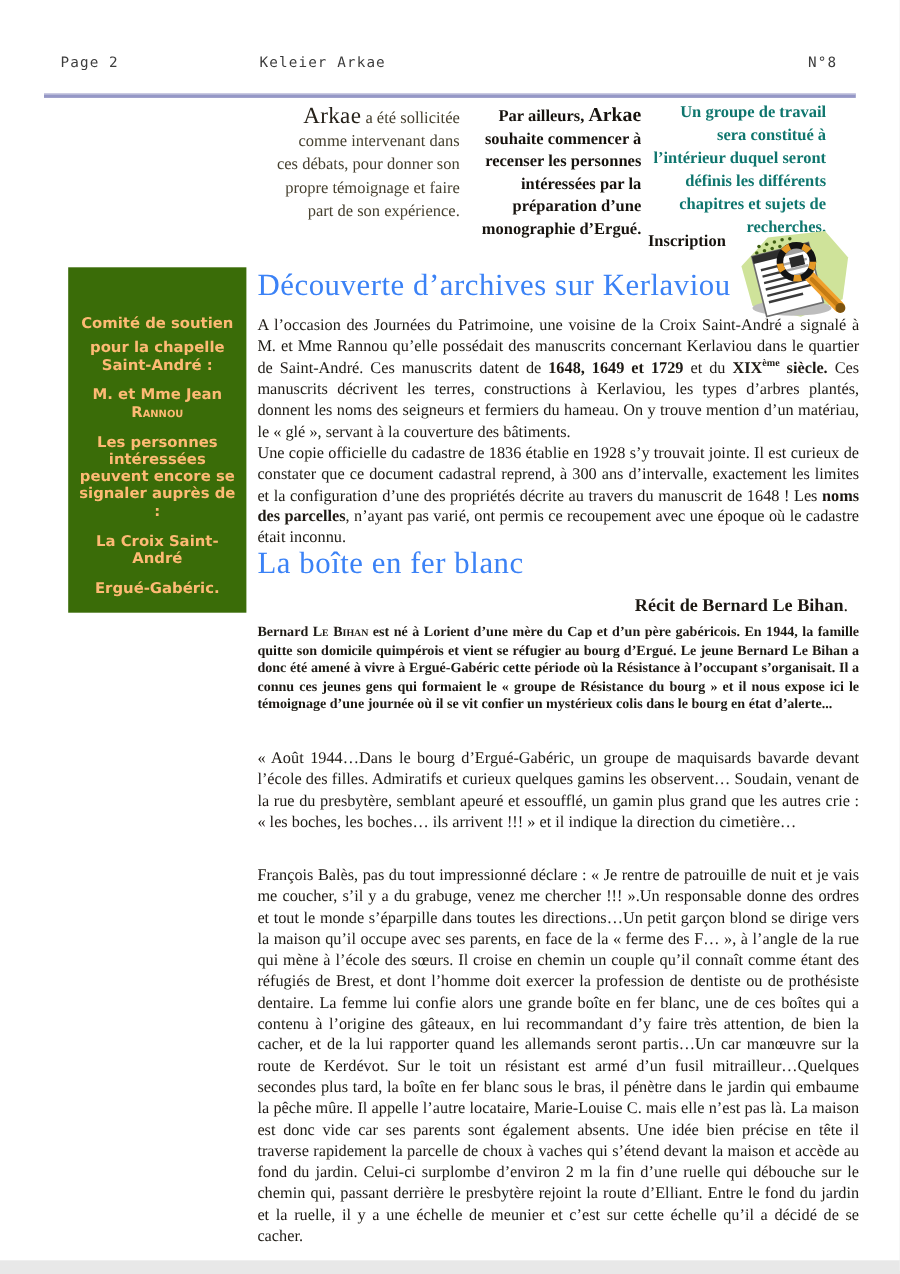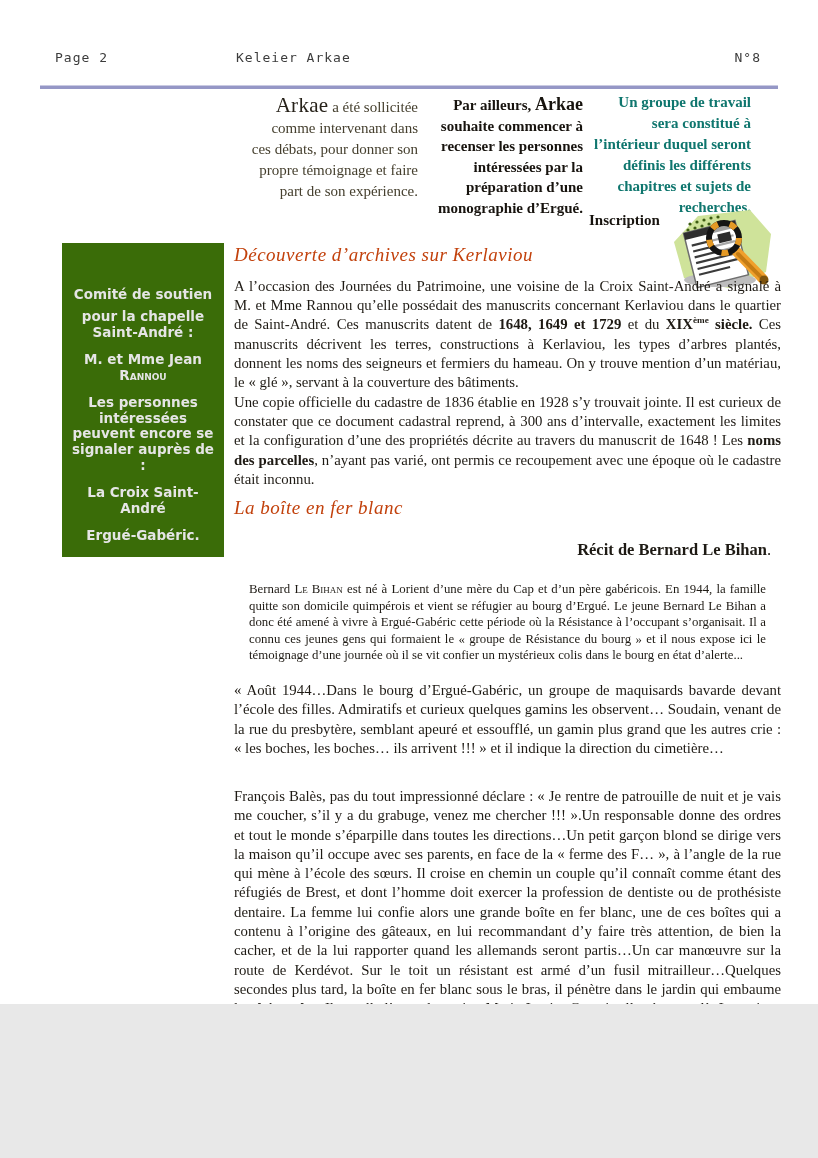--- a/index.html
+++ b/index.html
@@ -1,17 +1,17 @@
 <!DOCTYPE html>
 <html><head>
 <meta charset="utf-8">
 <style>
   html,body { margin:0; padding:0; background:#e8e8e8; }
   .page {
-    position:relative; width:818px; height:1004px; margin:0 auto;
+    position:relative; width:818px; height:1146px; margin:0 auto;
     background:#ffffff; overflow:hidden;
     font-family:"Liberation Serif", serif; color:#1e1a14;
   }
   
   .hdr { position:absolute; top:50px; font-family:"DejaVu Sans Mono", monospace;
          font-size:13px; color:#3c3c3c; letter-spacing:1px; white-space:nowrap; }
   .hdr-left { left:55px; }
   .hdr-center { left:236px; }
   .hdr-right { right:57px; }
   .rule { position:absolute; left:40px; top:85px; width:738px; height:3px;
@@ -21,35 +21,35 @@
   .icol1 { left:250px; width:168px; font-size:15px; line-height:21px; color:#46402f; }
   .icol1 .lead { font-size:21px; color:#27221a; letter-spacing:0.3px; }
   .icol2 { left:421px; width:162px; font-weight:bold; font-size:15px; line-height:20.5px; color:#17130e; top:94px;}
   .icol2 .brand { font-size:18px; }
   .icol3 { left:589px; width:162px; font-weight:bold; font-size:15px; line-height:21px; color:#0f766e; top:92px;}
   .inscription { position:absolute; left:589px; top:212px; font-weight:bold; font-size:15px; color:#17130e; }
   .clipart { position:absolute; left:668px; top:208px; width:110px; height:84px; }
   
   .sidebar {
     position:absolute; left:62px; top:243px; width:162px; height:314px;
-    background:#3a6c08; color:#e5e5e5; box-sizing:border-box;
+    background:#3a6c08; color:#fdba74; box-sizing:border-box;
     font-family:"DejaVu Sans", sans-serif; font-weight:bold;
     text-align:center; font-size:13.5px; line-height:1.18; padding:44px 7px 0 7px;
   }
   .sidebar p { margin:0 0 11px 0; }
   .sc { font-variant:small-caps; }
   
   .mblock { position:absolute; left:234px; width:547px; }
-  .atitle { font-style:italic; font-weight:normal; font-size:19px; color:#c2410c;
+  .atitle { font-weight:normal; font-size:28px; color:#3b82f6;
             margin:0; letter-spacing:0.5px; line-height:1.15; }
   .bodyp { font-size:14.8px; line-height:19.3px; text-align:justify; margin:0; }
   .firstgap { margin-top:11px; }
   .byline { position:absolute; left:234px; top:540px; width:547px; text-align:right;
             font-size:16.5px; padding-right:10px; box-sizing:border-box; }
-  .smallp { font-size:12.8px; line-height:16.6px; text-align:justify; margin:15px; }
+  .smallp { font-size:12.8px; line-height:16.6px; text-align:justify; margin:0;font-weight:bold; }
   sup { font-size:0.62em; vertical-align:super; line-height:0; }
   b, .b { font-weight:bold; }
 </style>
 </head>
 <body>
 
 <div class="page">
 
   <div class="hdr hdr-left">Page 2</div>
   <div class="hdr hdr-center">Keleier Arkae</div>

